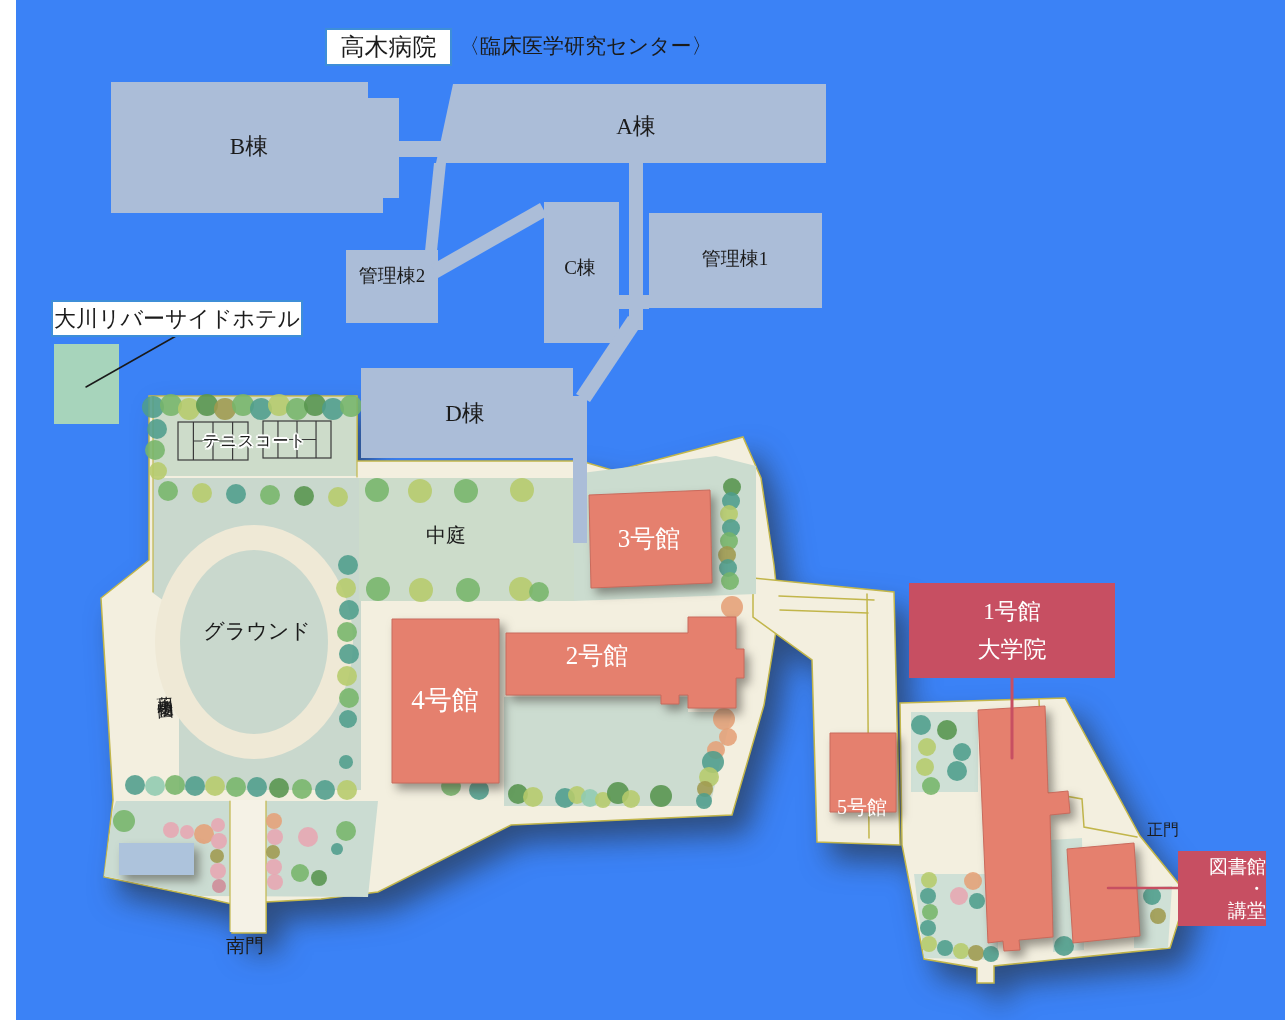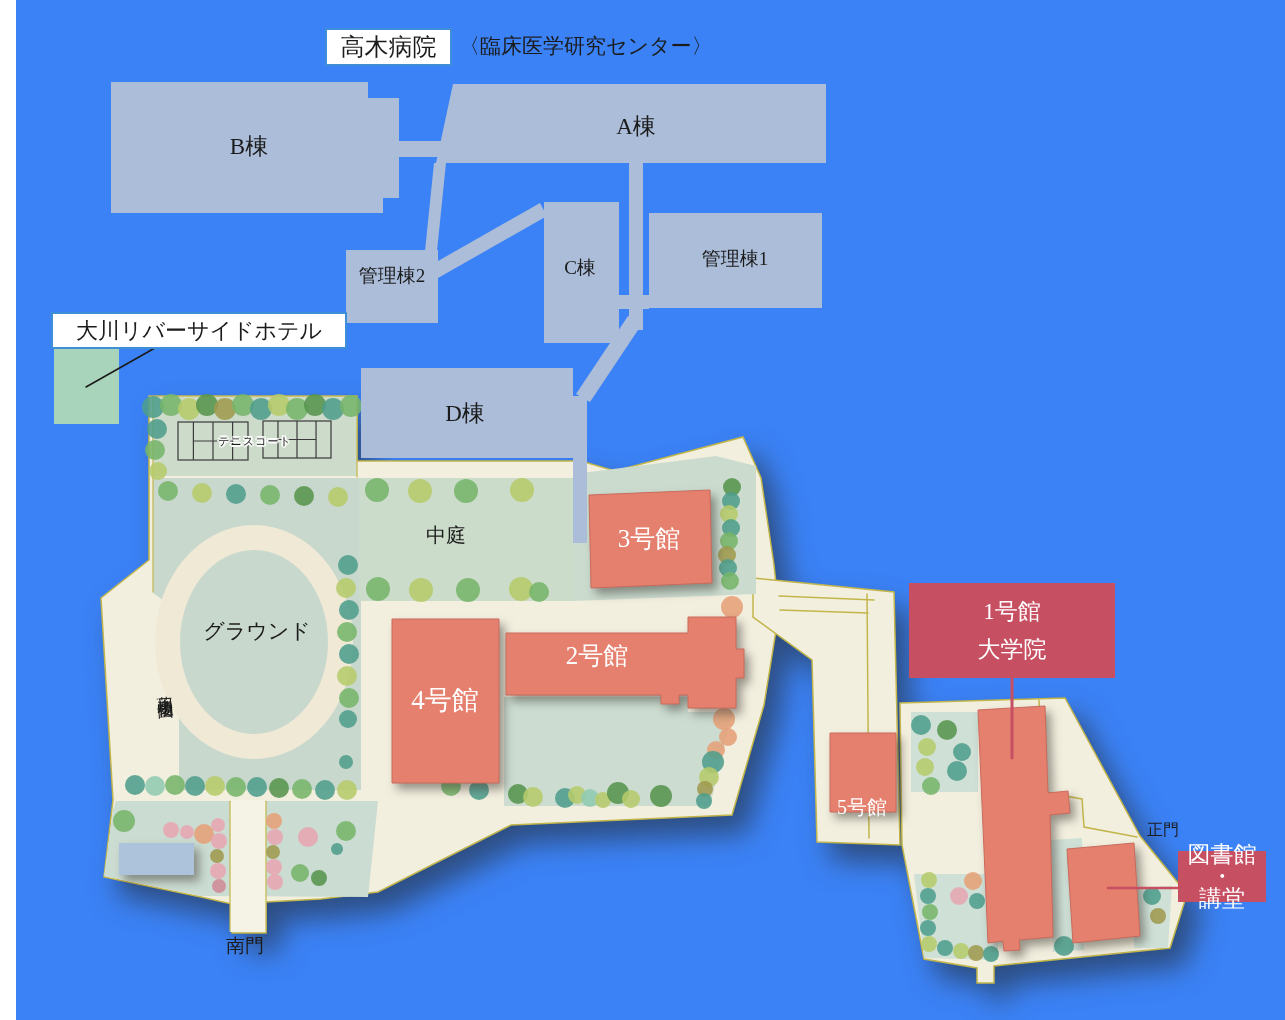--- a/index.html
+++ b/index.html
@@ -225,45 +225,45 @@
         <polyline points="996,678 996,758" stroke-linecap="round" fill="none" stroke="#c74f62" stroke-width="3"></polyline>
         <polyline points="1092,888 1164,888" stroke-linecap="round" fill="none" stroke="#c74f62" stroke-width="2.5"></polyline>
       </g>
     </svg>
 
   <div class="box-label" style="left:309px;top:28px;width:127px;height:38px;font-size:24px;">
     <span>高木病院</span>
   </div>
   <div class="lbl" style="left:443px;top:47px;transform:translate(0,-50%);font-size:21px;">〈臨床医学研究センター〉</div>
 
-  <div class="box-label" style="left:35px;top:312px;width:296px;height:37px;font-size:22px;">
+  <div class="box-label" style="left:35px;top:300px;width:252px;height:37px;font-size:22px;">
     <span>大川リバーサイドホテル</span>
   </div>
 
   <div class="lbl" style="left:233px;top:147px;font-size:23px;">B棟</div>
   <div class="lbl" style="left:620px;top:127px;font-size:23px;">A棟</div>
   <div class="lbl" style="left:376px;top:276px;font-size:19px;">管理棟2</div>
   <div class="lbl" style="left:564px;top:268px;font-size:19px;">C棟</div>
   <div class="lbl" style="left:719px;top:259px;font-size:19px;">管理棟1</div>
   <div class="lbl" style="left:449px;top:414px;font-size:23px;">D棟</div>
 
   <div class="lbl white" style="left:633px;top:539px;font-size:25px;">3号館</div>
   <div class="lbl white" style="left:581px;top:656px;font-size:25px;">2号館</div>
   <div class="lbl white" style="left:429px;top:701px;font-size:27px;">4号館</div>
   <div class="lbl white" style="left:846px;top:807px;font-size:20px;">5号館</div>
 
-  <div class="lbl outline-text" style="left:239px;top:441px;font-size:11px;letter-spacing:1px;">テニスコート</div>
+  <div class="lbl outline-text" style="left:239px;top:441px;font-size:16px;letter-spacing:1px;">テニスコート</div>
   <div class="lbl" style="left:430px;top:535px;font-size:20px;text-align:center;">中庭</div>
   <div class="lbl" style="left:241px;top:632px;font-size:21px;">グラウンド</div>
   <div class="lbl vert" style="left:148px;top:688px;font-size:16px;">薬用植物園</div>
   <div class="lbl" style="left:229px;top:946px;font-size:19px;">南門</div>
   <div class="lbl" style="left:1147px;top:830px;font-size:16px;">正門</div>
 
   <div class="red-box" style="left:893px;top:583px;width:206px;height:95px;font-size:23px;line-height:30px;gap:8px;">
     <span>1号館</span>
     <span>大学院</span>
   </div>
-  <div class="red-box" style="left:1162px;top:851px;width:88px;height:51px;font-size:23px;line-height:22px;">
+  <div class="red-box" style="left:1162px;top:851px;width:88px;height:75px;font-size:19px;line-height:22px;align-items:flex-end;">
     <span>図書館</span>
     <span>・</span>
     <span>講堂</span>
   </div>
 </div>
 
 </body></html>

